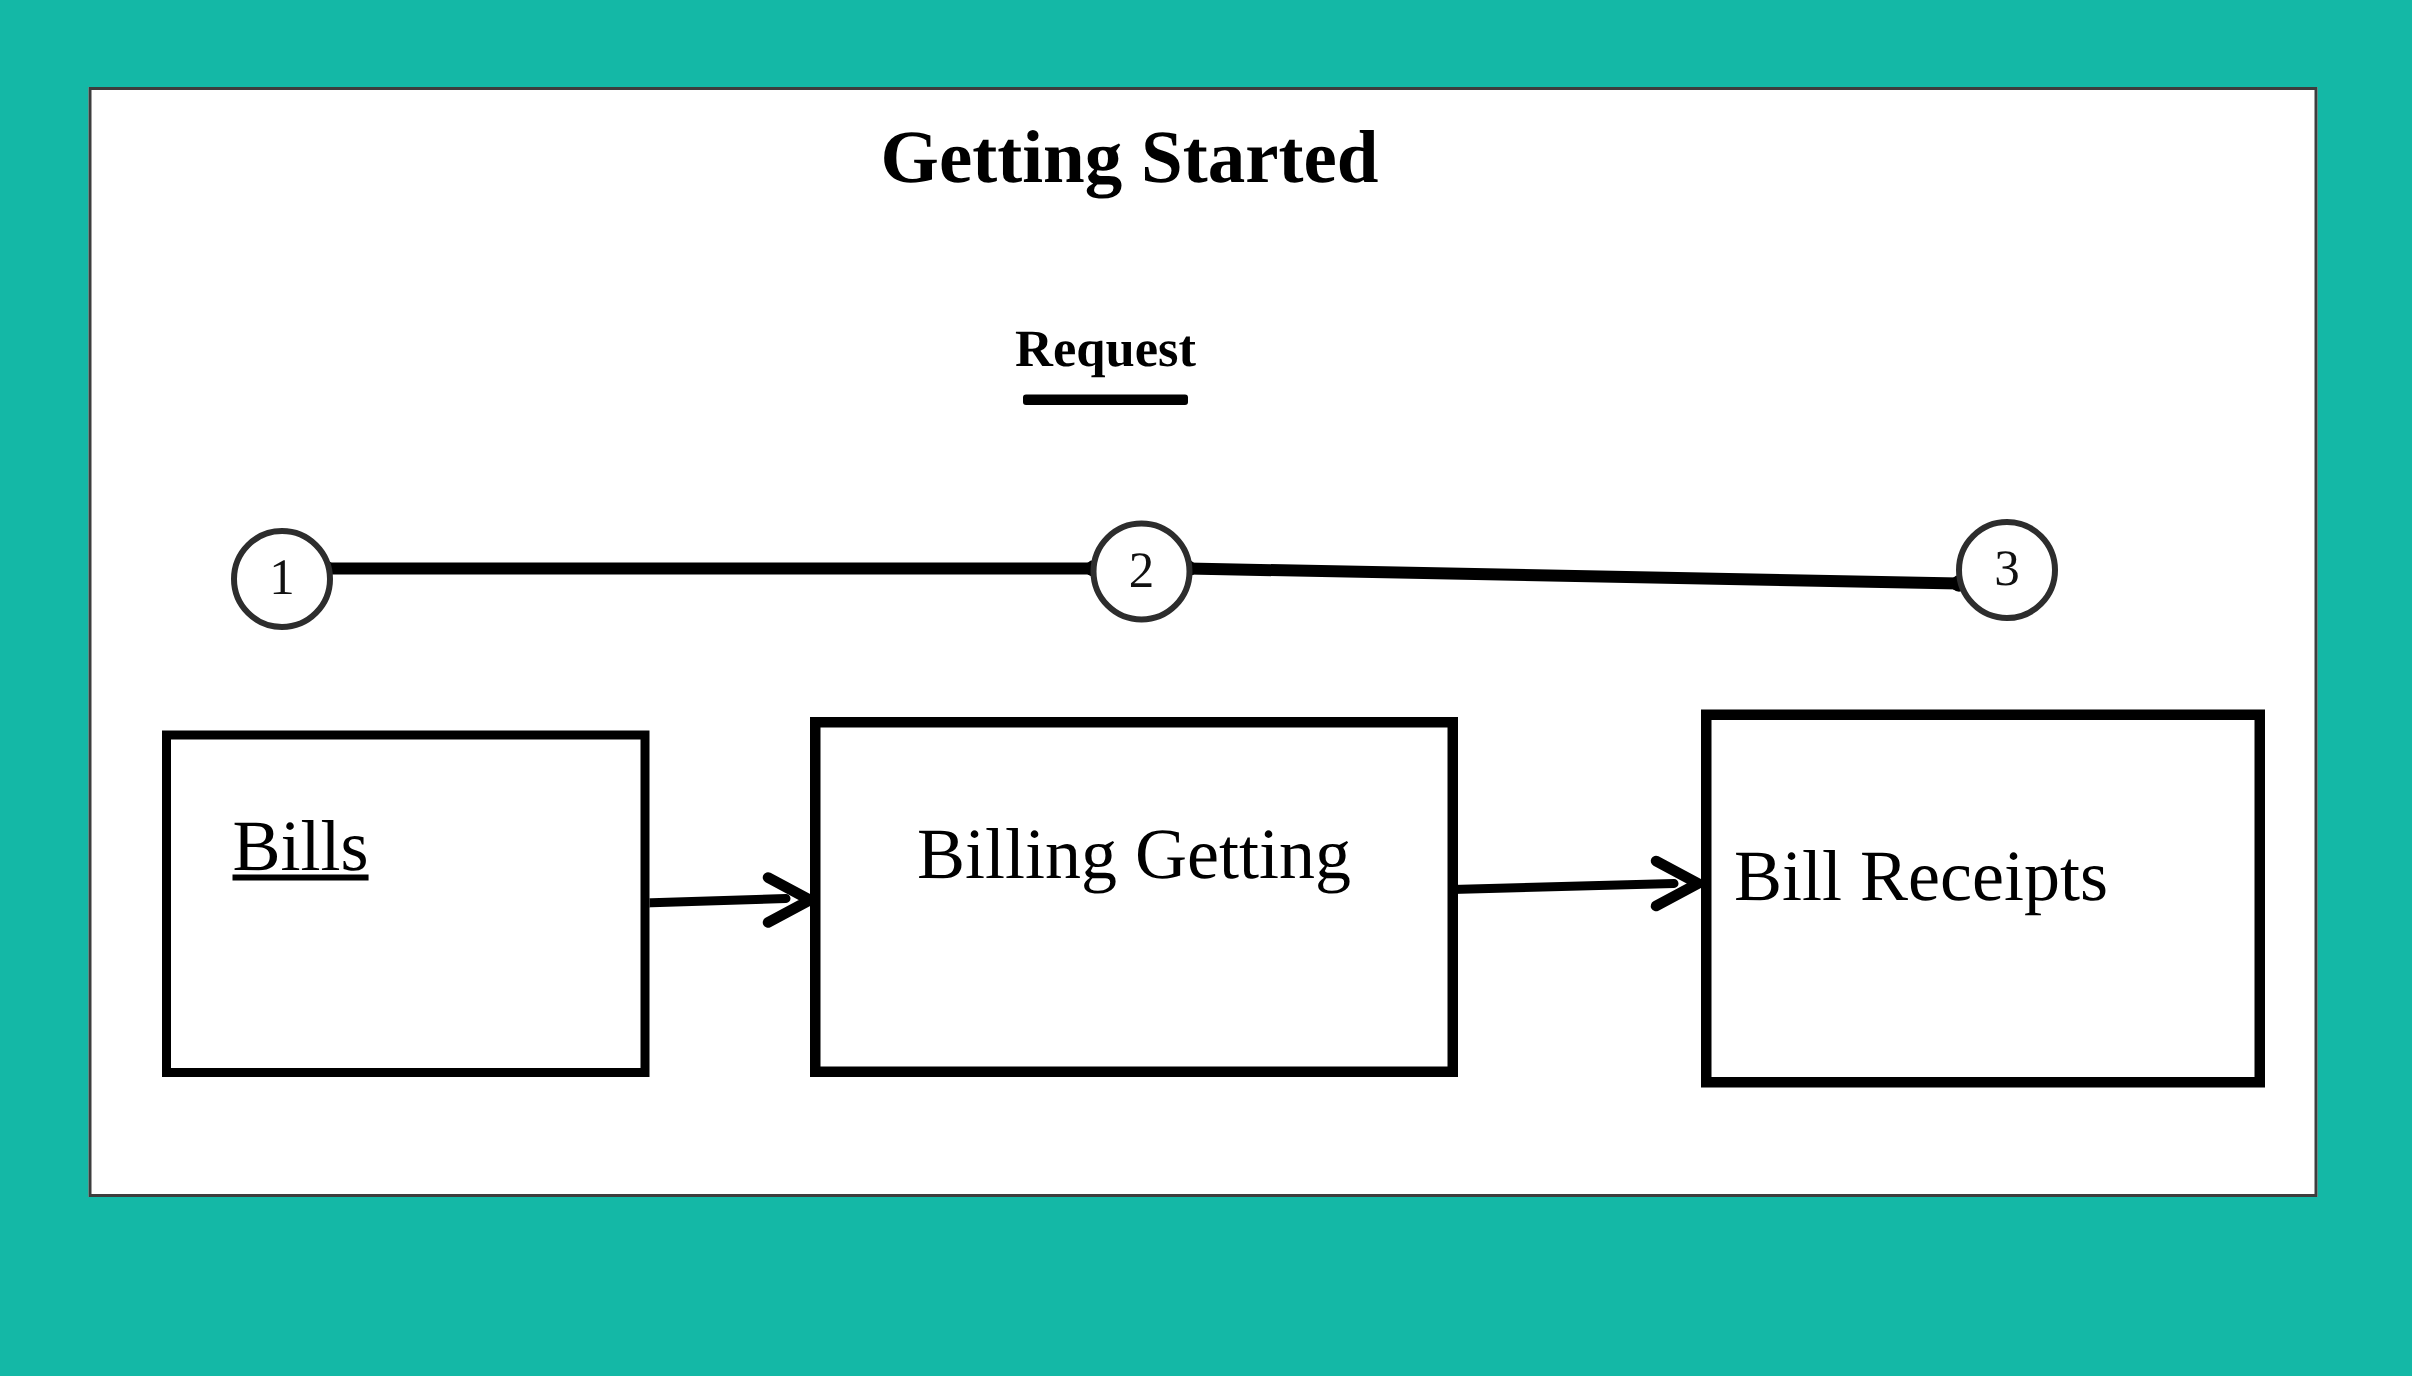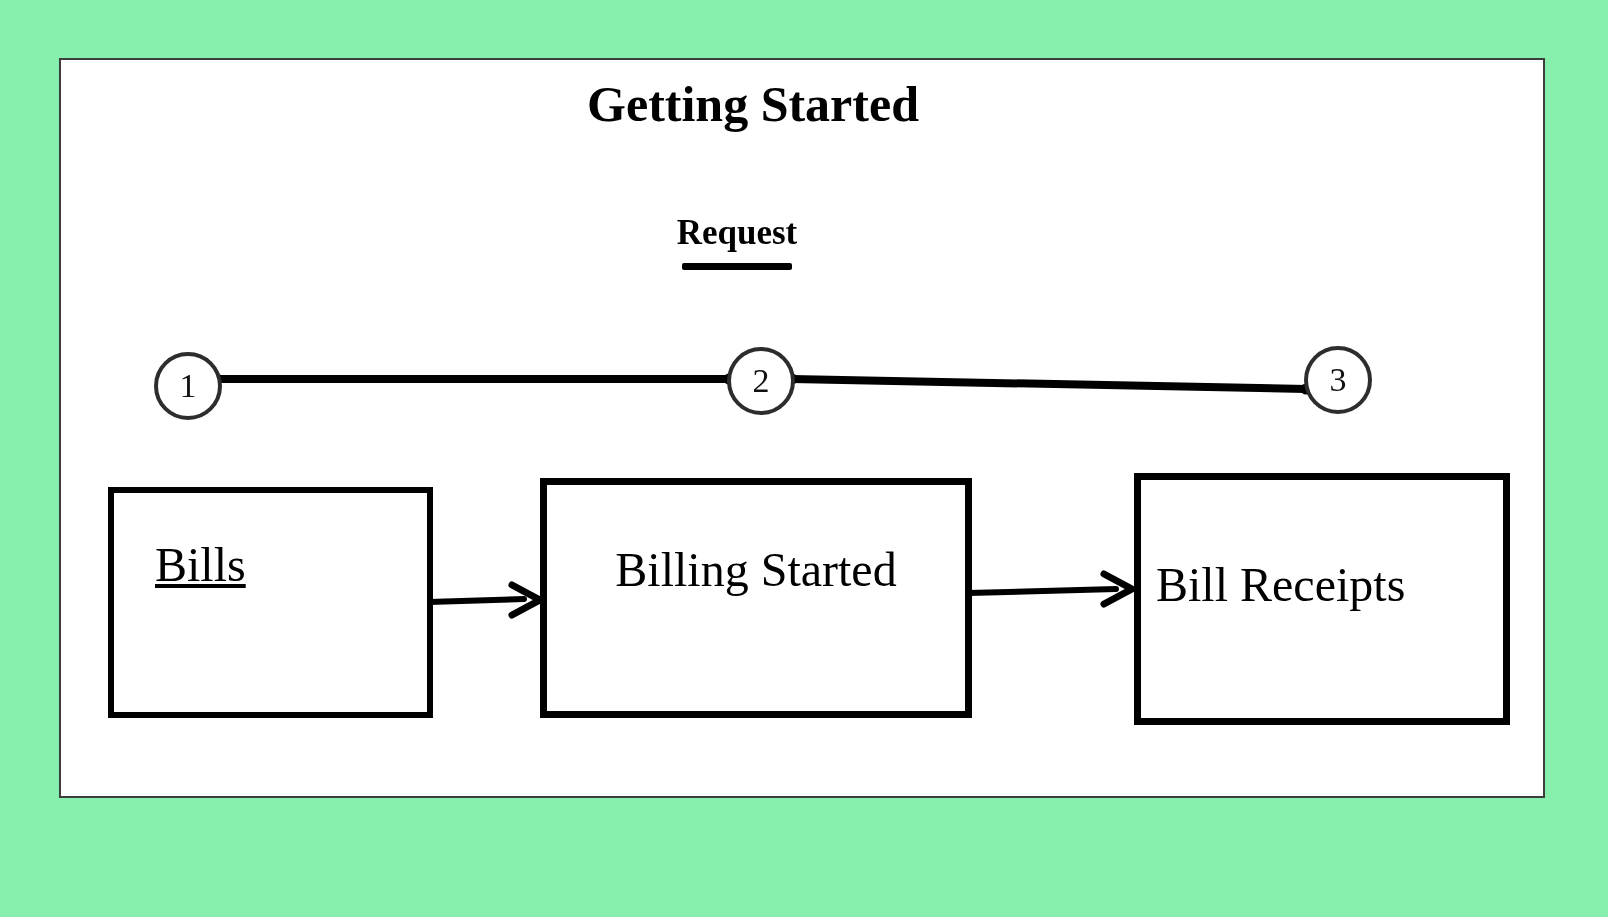--- a/index.html
+++ b/index.html
@@ -5,21 +5,21 @@
   html, body {
     margin: 0;
     padding: 0;
     background: #ffffff;
     font-family: "Liberation Serif", "DejaVu Serif", serif;
   }
   .canvas {
     position: relative;
     width: 1608px;
     height: 917px;
-    background: #86efac;
+    background: #14b8a6;
     overflow: hidden;
   }
   .frame {
     position: absolute;
     left: 59px;
     top: 58px;
     width: 1486px;
     height: 740px;
     border: 2px solid #3d3d3d;
     box-sizing: border-box;
@@ -169,19 +169,19 @@
     <span>2</span>
   </div>
   <div class="step-circle step-3">
     <span>3</span>
   </div>
 
   <div class="flow-box box-bills">
     <span class="box-label">Bills</span>
   </div>
   <div class="flow-box box-billing-request">
-    <span class="box-label">Billing Started</span>
+    <span class="box-label">Billing Getting</span>
   </div>
   <div class="flow-box box-bill-receipts">
     <span class="box-label">Bill Receipts</span>
   </div>
 
 </div>
 
 </body></html>

